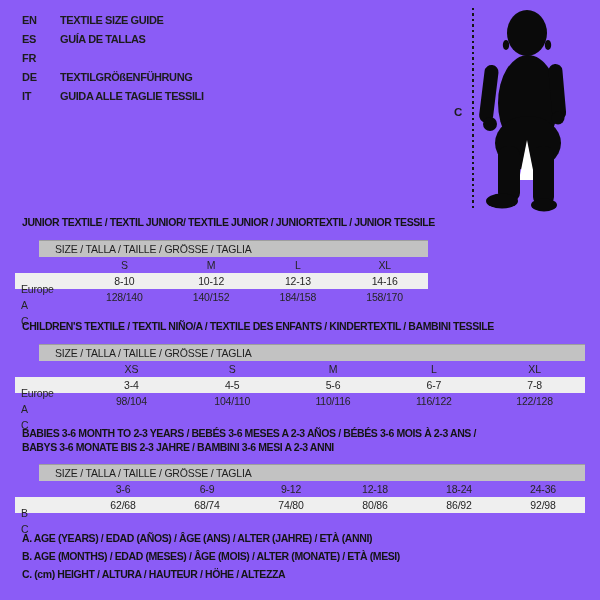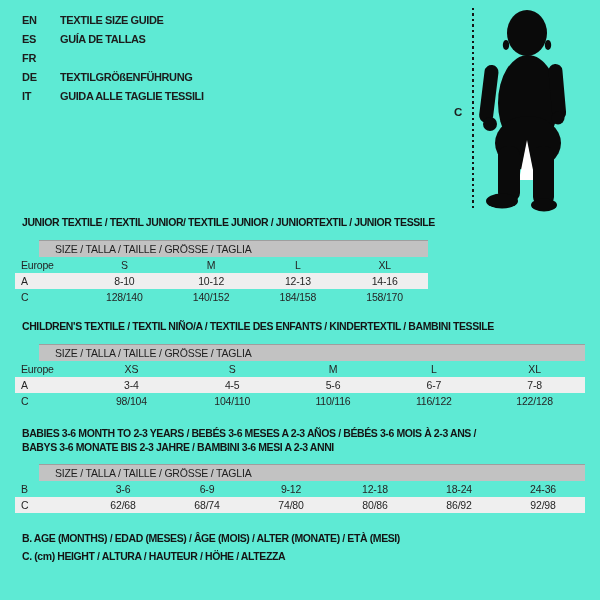--- a/index.html
+++ b/index.html
@@ -1,17 +1,17 @@
 <!DOCTYPE html>
 <html style="--header-bar-bg: #c2c2c2; --header-bar-border: #9e9e9e; --alt-row-bg: #efefef;"><head>
 <meta charset="utf-8">
 <style>
   html,body{margin:0;padding:0;background:#fff;}
   .canvas{
-    position:relative;width:600px;height:600px;background:#5eead4;overflow:hidden;
+    position:relative;width:600px;height:600px;background:#8b5cf6;overflow:hidden;
     font-family:"Liberation Sans", sans-serif;color:#1c1c1c;
     -webkit-font-smoothing:antialiased;
   }
   
   .lang-list{position:absolute;left:22px;top:11px;}
   .lang-row{display:flex;height:19px;line-height:19px;}
   .lang-code{width:38px;font-weight:bold;font-size:11px;letter-spacing:-0.3px;}
   .lang-title{font-weight:bold;font-size:11px;letter-spacing:-0.4px;white-space:nowrap;}
   
   .dotline{
@@ -27,21 +27,21 @@
   .size-table{position:absolute;left:15px;font-size:10.5px;letter-spacing:-0.2px;color:#252525;}
   .w-junior{width:413px;}
   .w-wide{width:570px;}
   .size-header{
     height:16px;line-height:16px;background:var(--header-bar-bg,#c2c2c2);
     border-top:1px solid var(--header-bar-border,#9e9e9e);
     padding-left:16px;color:#1e1e1e;margin-left:24px;
   }
   .t-row{display:flex;height:16px;line-height:16px;}
   .t-row.shaded{background:var(--alt-row-bg,#efefef);}
-  .t-label{width:60px;padding-left:6px;flex:0 0 auto;}
+  .t-label{width:60px;padding-left:6px;flex:0 0 auto;margin-top:24px;}
   .t-cell{flex:1;text-align:center;}
   
   .notes{position:absolute;left:22px;top:529px;}
   .note-line{font-weight:bold;font-size:10.5px;letter-spacing:-0.4px;line-height:18px;white-space:nowrap;color:#141414;}
 </style>
 </head>
 <body>
 
 <div class="canvas">
 
@@ -167,17 +167,18 @@
         <span class="t-cell">62/68</span>
         <span class="t-cell">68/74</span>
         <span class="t-cell">74/80</span>
         <span class="t-cell">80/86</span>
         <span class="t-cell">86/92</span>
         <span class="t-cell">92/98</span>
       </div>
     </div>
 
   <div class="notes">
+      <div class="note-line">A. AGE (YEARS) / EDAD (AÑOS) / ÂGE (ANS) / ALTER (JAHRE) / ETÀ (ANNI)</div>
       <div class="note-line">B. AGE (MONTHS) / EDAD (MESES) / ÂGE (MOIS) / ALTER (MONATE) / ETÀ (MESI)</div>
       <div class="note-line">C. (cm) HEIGHT / ALTURA / HAUTEUR / HÖHE / ALTEZZA</div>
     </div>
 
 </div>
 
 </body></html>

